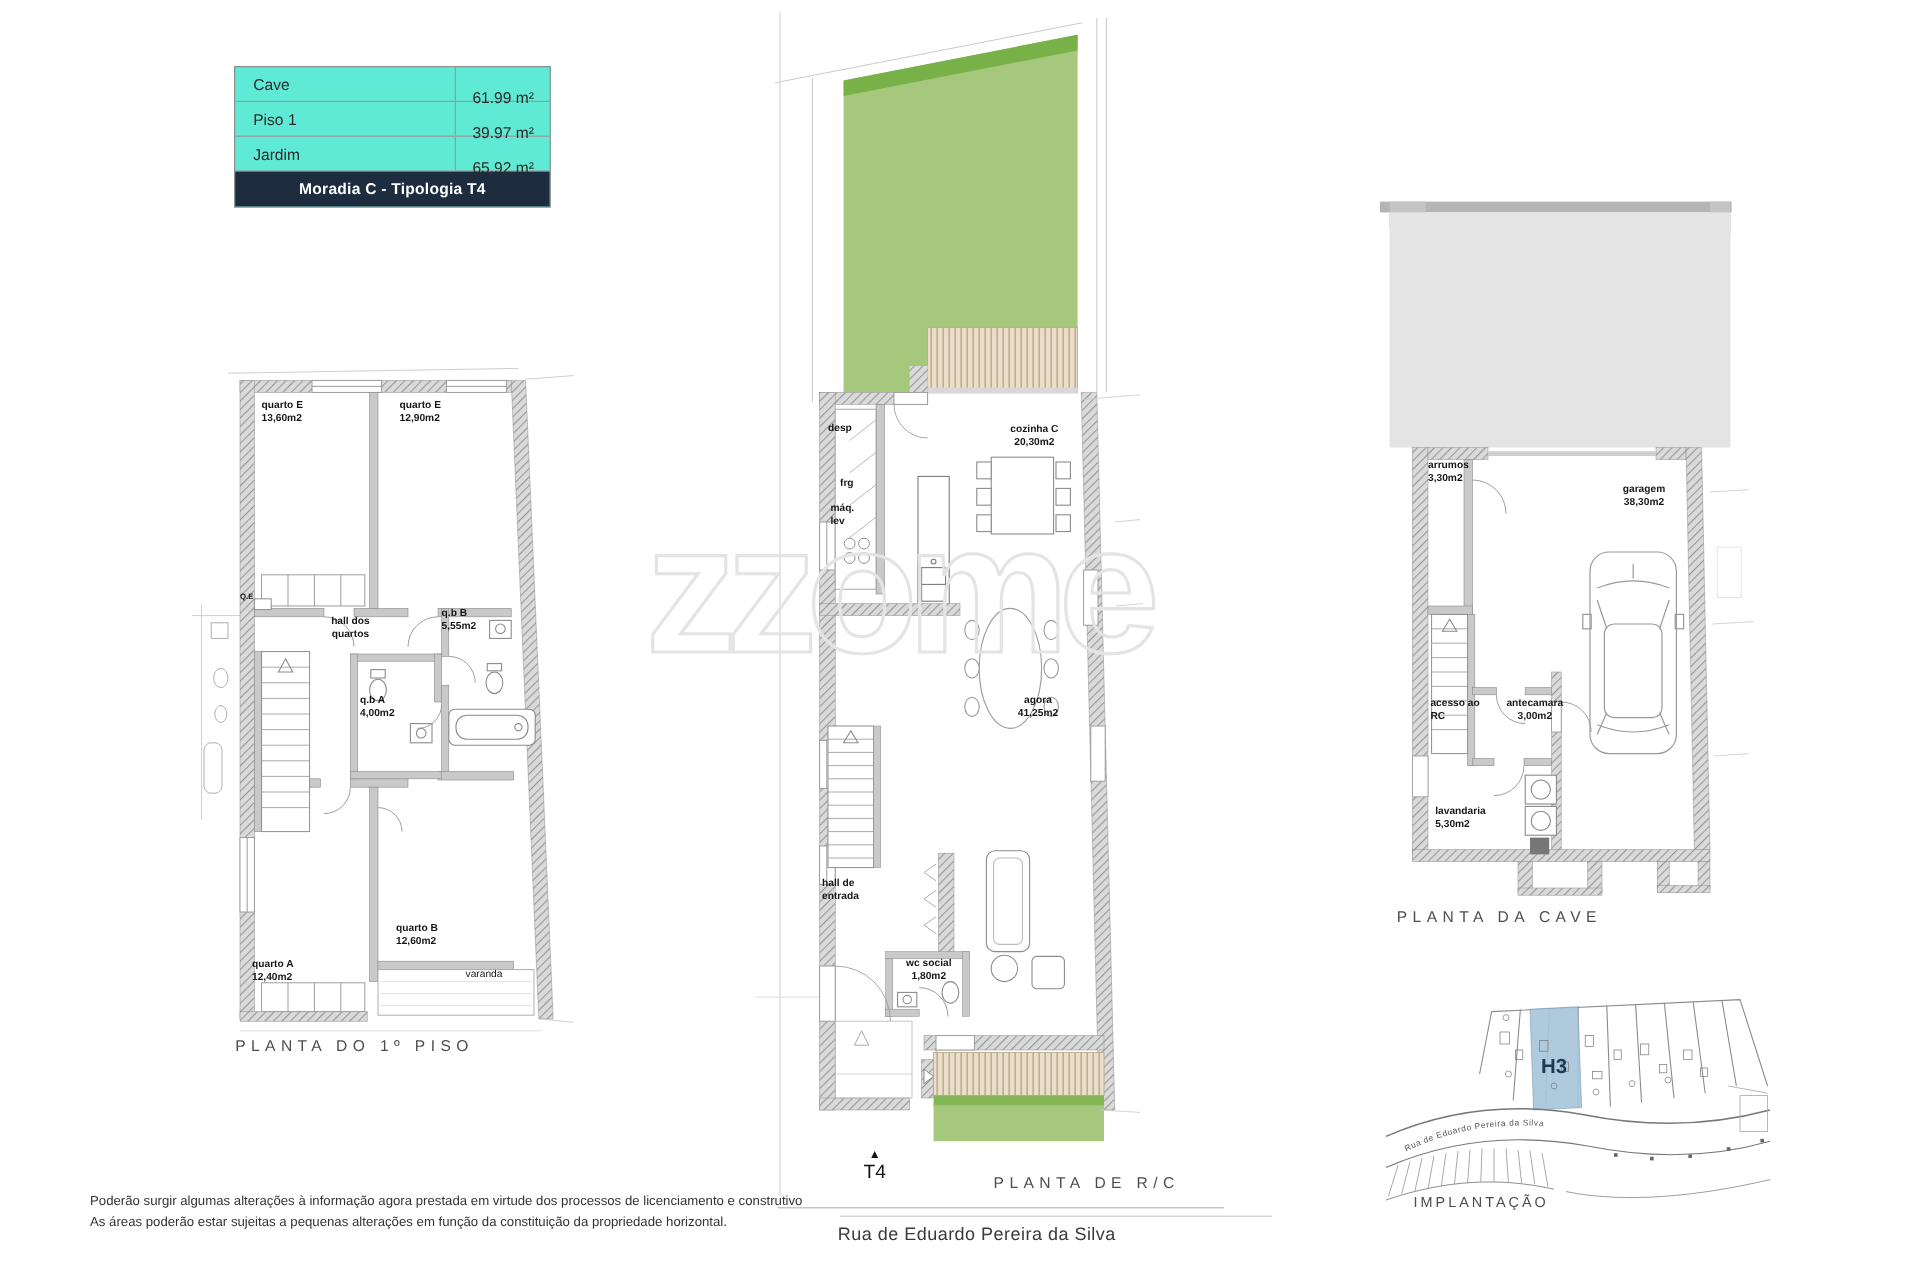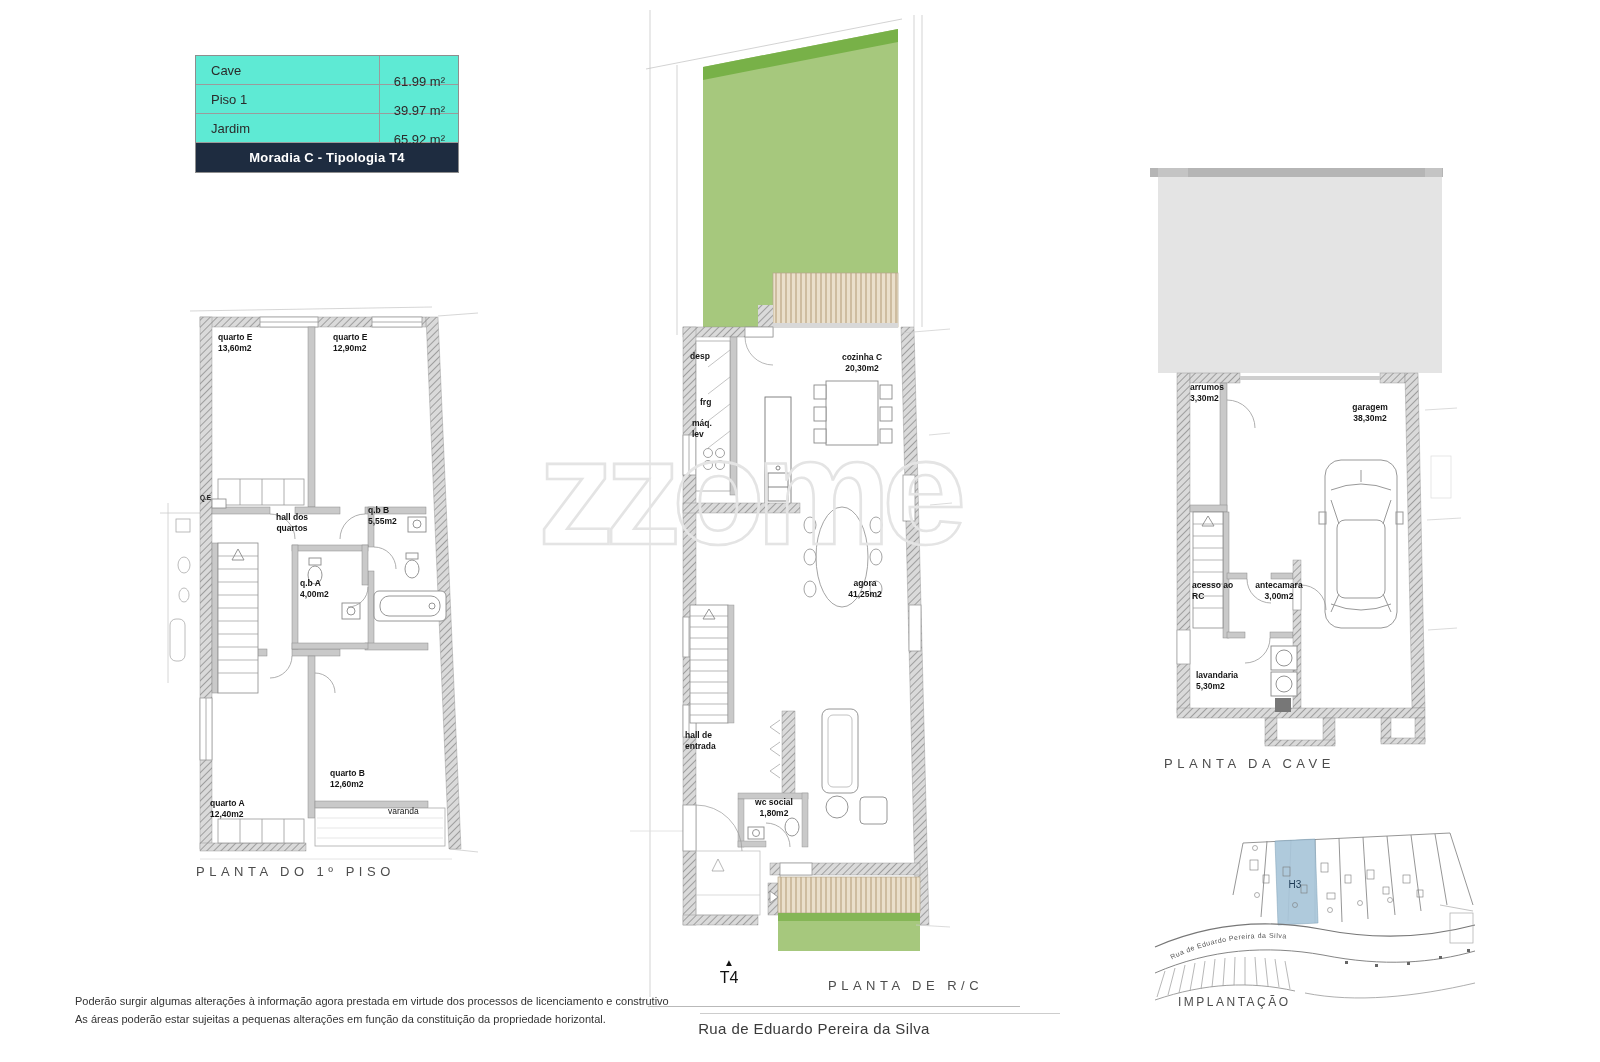--- a/index.html
+++ b/index.html
@@ -17,21 +17,21 @@
   .rl{position:absolute;font-size:8.5px;font-weight:700;color:#151515;line-height:1.25;z-index:5;}
   .rl .ln{display:block;}
   .c{text-align:center;}
   .ptitle{position:absolute;font-size:13px;letter-spacing:4.5px;color:#4d4d4d;white-space:nowrap;z-index:5;}
   .street{position:absolute;font-size:15px;color:#3a3a3a;letter-spacing:.4px;text-align:center;z-index:5;}
   .disc{position:absolute;left:75px;top:993px;font-size:11px;color:#333;line-height:1.6;z-index:5;}
   .t4{position:absolute;left:710px;top:958px;width:38px;text-align:center;z-index:5;color:#111;}
   .t4 .tri{display:block;font-size:10px;line-height:1;}
   .t4 .tx{display:block;font-size:16px;line-height:1.3;}
   .h3lbl{position:absolute;left:1282px;top:879px;width:26px;text-align:center;
-         font-size:10px;font-weight:normal;color:#1d3a55;z-index:6;}
+         font-size:17px;font-weight:bold;color:#1d3a55;z-index:6;}
   #watermark{position:absolute;left:538px;top:415px;width:520px;z-index:9;pointer-events:none;
              font-weight:bold;font-size:152px;line-height:1;letter-spacing:-9px;
              color:transparent;-webkit-text-stroke:2.6px #e4e4e4;}
   .sline{position:absolute;border-top:1.4px solid #b9b9b9;z-index:2;}
 </style>
 </head>
 <body>
 
 <div id="page">
 

